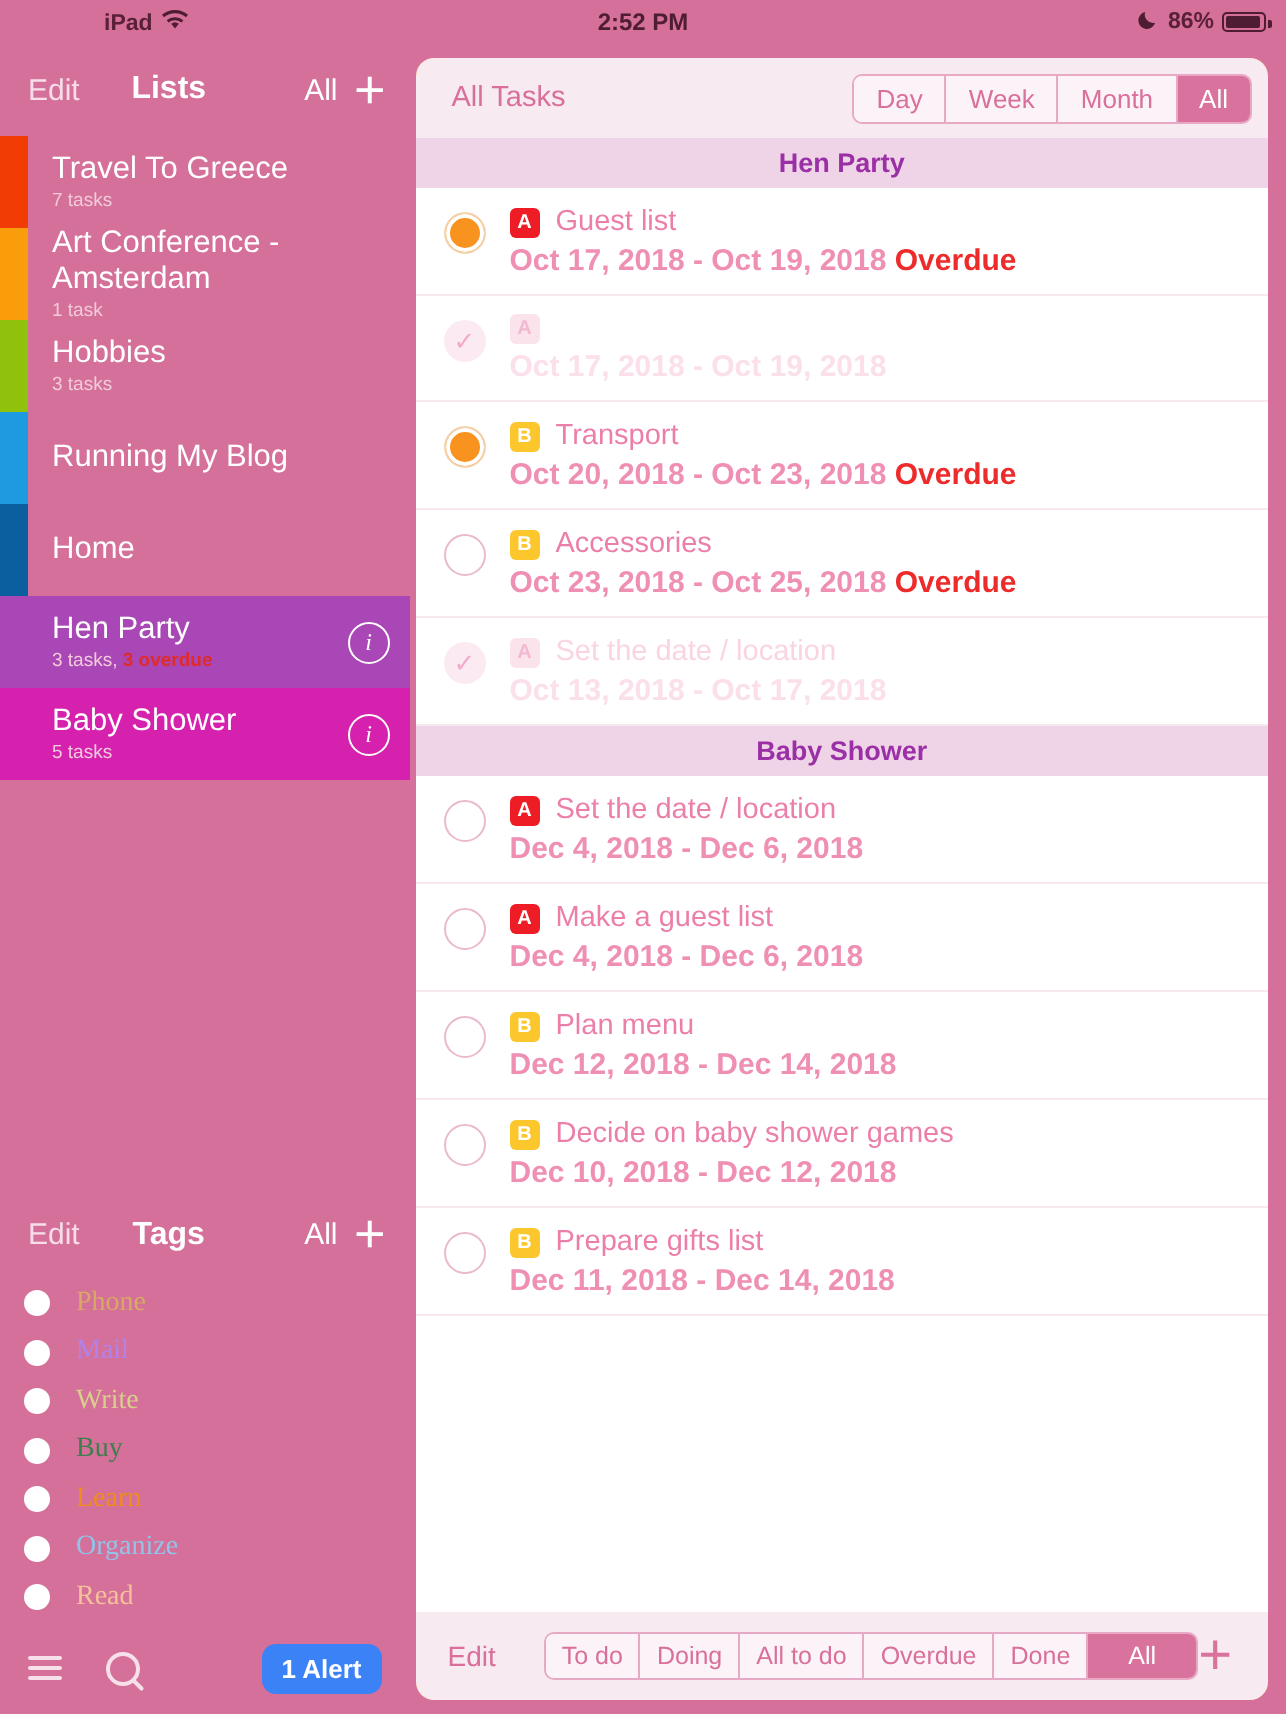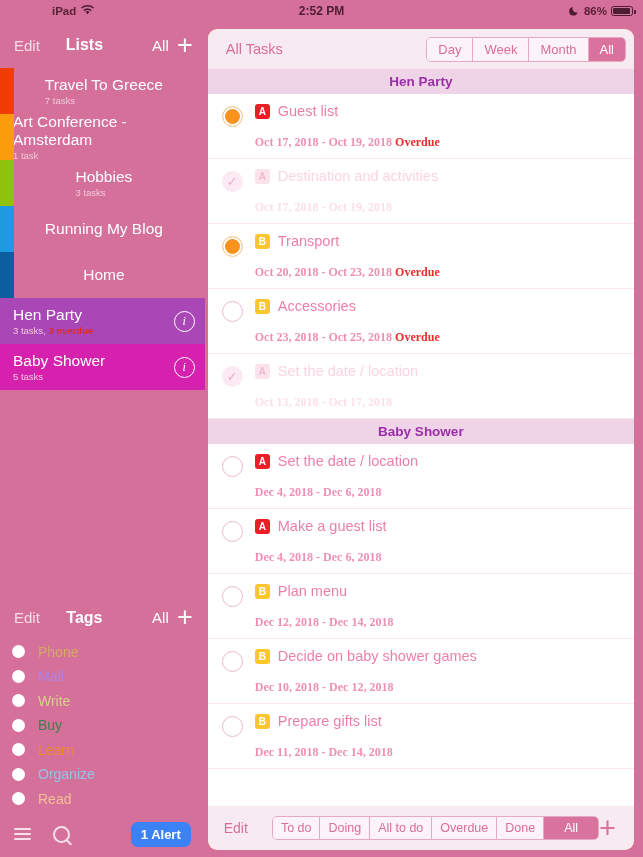--- a/index.html
+++ b/index.html
@@ -40,37 +40,37 @@
   }
   .side-head .edit { font-size:15px; color:#f6dde7; }
   .side-head .title { position:absolute; left:0; right:0; text-align:center;
                       font-size:16px; font-weight:bold; pointer-events:none;
                       transform:translateX(-18px); }
   .side-head .all { margin-left:auto; font-size:15px; color:#fff; margin-right:22px; }
   .side-head .plus { position:absolute; right:12px; font-size:27px; font-weight:300; line-height:1; color:#fff; }
 
   .lists { flex:0 0 auto; }
   .list-row { position:relative; height:46px; display:flex; align-items:center;
-              padding-left:13px; padding-right:10px;justify-content:center; }
+              padding-left:26px; padding-right:10px; }
   .swatch { position:absolute; left:0; top:0; bottom:0; width:14px; }
   .list-txt { display:flex; flex-direction:column; justify-content:center; }
   .list-name { font-size:15.5px; color:#fff; line-height:1.15; }
   .list-sub { font-size:9.5px; color:#f2cada; margin-top:2px; }
   .list-sub .ovd { color:#e02b2b; font-weight:bold; }
   .info-ico { margin-left:auto; width:21px; height:21px; border:1.4px solid #fff;
               border-radius:50%; color:#fff; font-size:12px; font-style:italic;
               font-family:"Liberation Serif", serif;
               display:flex; align-items:center; justify-content:center; }
   .row-hen { background:#a847b5; }
   .row-baby { background:#d521ae; }
 
   .side-spacer { flex:1 1 auto; }
 
   .tags-head { height:44px; }
-  .tag-row { height:24.5px; display:flex; align-items:center; padding-left:12px; }
+  .tag-row { height:24.5px; display:flex; align-items:center; padding-left:12px;font-family:Liberation Serif, serif; }
   .tag-dot { width:13px; height:13px; border-radius:50%; background:#fff; flex:0 0 auto; }
   .tag-label { margin-left:13px; font-size:14px; }
 
   .side-foot { height:46px; display:flex; align-items:center; padding:0 14px; }
   .burger { width:17px; height:12px; display:flex; flex-direction:column;
             justify-content:space-between; }
   .burger span { display:block; height:2px; background:#f7e0ea; border-radius:1px; }
   .searchico { margin-left:22px; width:17px; height:17px; border:2px solid #f7e0ea;
                border-radius:50%; position:relative; }
   .searchico:after { content:""; position:absolute; width:2px; height:7px;
@@ -106,21 +106,21 @@
               box-shadow:inset 0 0 0 2px #fff; }
   .cb.done { background:#fbeaf2; color:#f3aacb; font-size:13px; }
   .t-body { margin-left:12px; display:flex; flex-direction:column; }
   .t-top { display:flex; align-items:center; }
   .prio { width:15px; height:15px; border-radius:3px; color:#fff; font-size:10px;
           font-weight:bold; display:flex; align-items:center; justify-content:center;
           flex:0 0 auto; }
   .prio.A { background:#ee1c24; }
   .prio.B { background:#fcc62d; }
   .t-name { margin-left:8px; font-size:14.5px; color:#ec7faa; }
-  .t-date { font-size:12px; color:#ef8fb4; margin-top:16px; font-weight:bold;font-family:Liberation Serif, serif; }
+  .t-date { font-size:15px; color:#ef8fb4; margin-top:3px; font-weight:bold; }
   .t-date .ovd { color:#ee2b2b; }
   .task.completed .prio { background:#fbe3ec; color:#f3b9d2; }
   .task.completed .t-name { color:#fad4e3; }
   .task.completed .t-date { color:#fbdfeb; }
 
   .panel-foot { height:44px; background:#f7eaf0; display:flex; align-items:center;
                 padding:0 8px 0 16px; flex:0 0 auto; }
   .panel-foot .edit { font-size:14px; color:#d96f9b; }
   .fseg { margin-left:24px; display:flex; border:1px solid #e7a9c3; border-radius:5px;
           overflow:hidden; }
@@ -297,21 +297,20 @@
                   <span class="t-name">Guest list</span>
                 </div>
                 <div class="t-date">Oct 17, 2018 - Oct 19, 2018 <span class="ovd">Overdue</span></div>
               </div>
             </div>
             <div class="task completed">
               <div class="cb done">✓</div>
               <div class="t-body">
                 <div class="t-top">
                   <span class="prio A">A</span>
-                  <span class="t-name">Destination and activities</span>
                 </div>
                 <div class="t-date">Oct 17, 2018 - Oct 19, 2018</div>
               </div>
             </div>
             <div class="task">
               <div class="cb doing"></div>
               <div class="t-body">
                 <div class="t-top">
                   <span class="prio B">B</span>
                   <span class="t-name">Transport</span>

